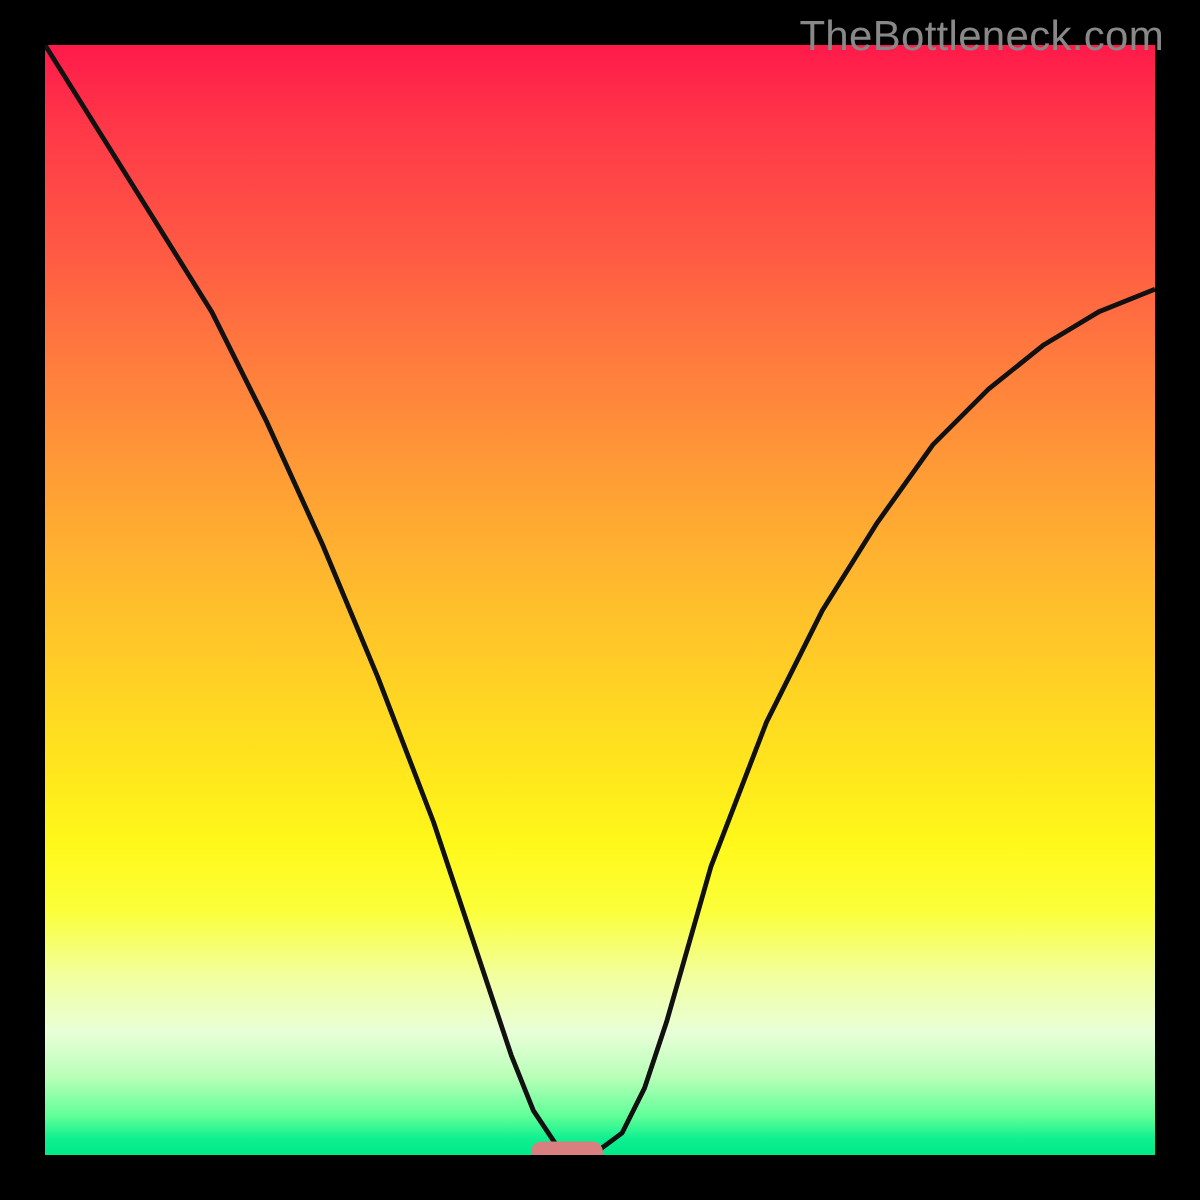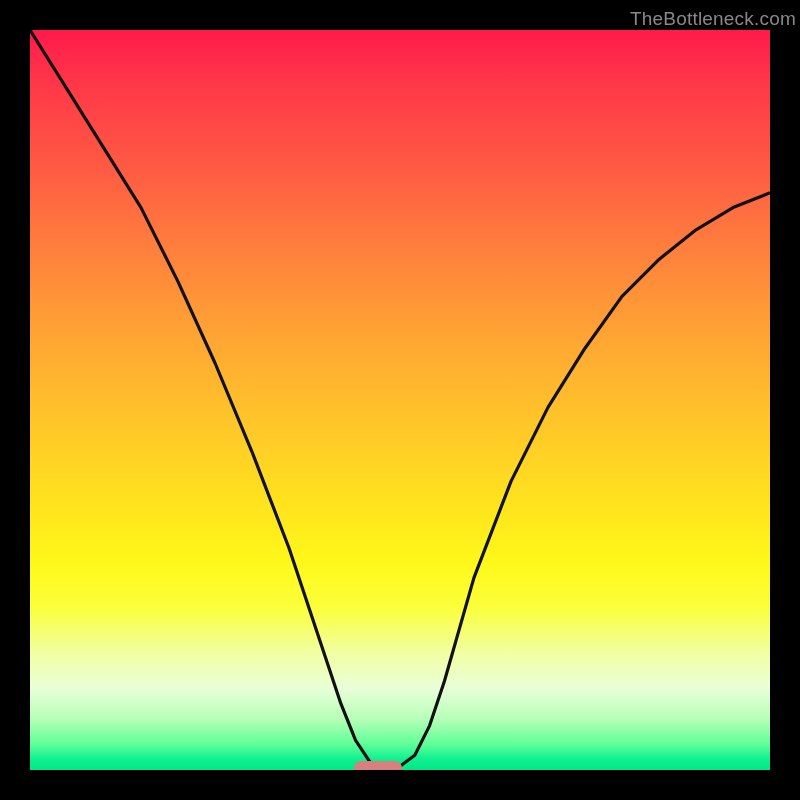--- a/index.html
+++ b/index.html
@@ -7,23 +7,23 @@
     padding: 0;
     width: 800px;
     height: 800px;
     background: #000;
     position: relative;
     font-family: Arial, sans-serif;
   }
   .watermark {
     position: absolute;
     top: 8px;
-    right: 4px;
+    right: 24px;
     color: #888;
-    font-size: 19px;
+    font-size: 28px;
     font-weight: 500;
     z-index: 10;
     letter-spacing: 0.2px;
   }
   .plot-area {
     position: absolute;
     left: 30px;
     top: 30px;
     width: 740px;
     height: 740px;

